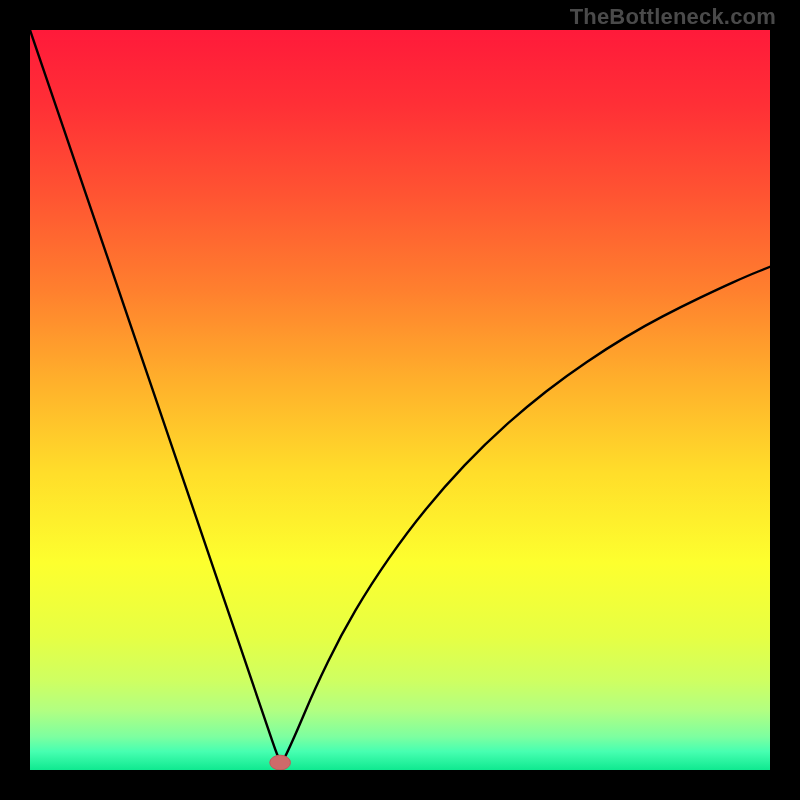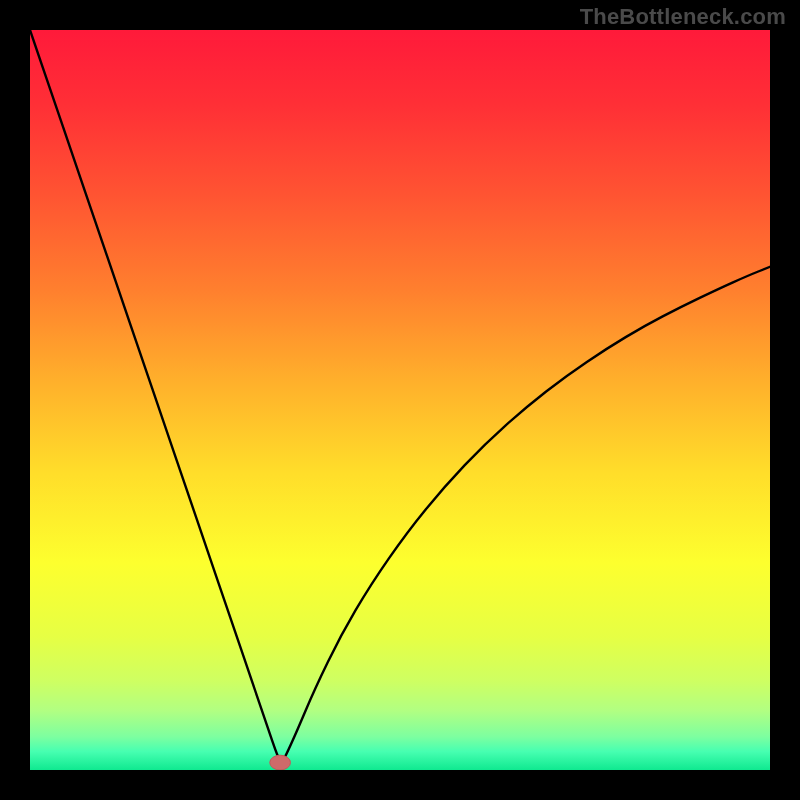--- a/index.html
+++ b/index.html
@@ -15,21 +15,21 @@
     position: absolute;
     left: 30px;
     top: 30px;
     width: 740px;
     height: 740px;
     overflow: hidden;
   }
   .watermark {
     position: absolute;
     top: 4px;
-    right: 14px;
+    right: 24px;
     font-size: 22px;
     font-weight: 600;
     color: #4a4a4a;
     letter-spacing: 0.2px;
     z-index: 20;
   }
   svg.curve, svg.marker, svg.gradsvg {
     position: absolute;
     left: 0; top: 0;
     width: 740px;

